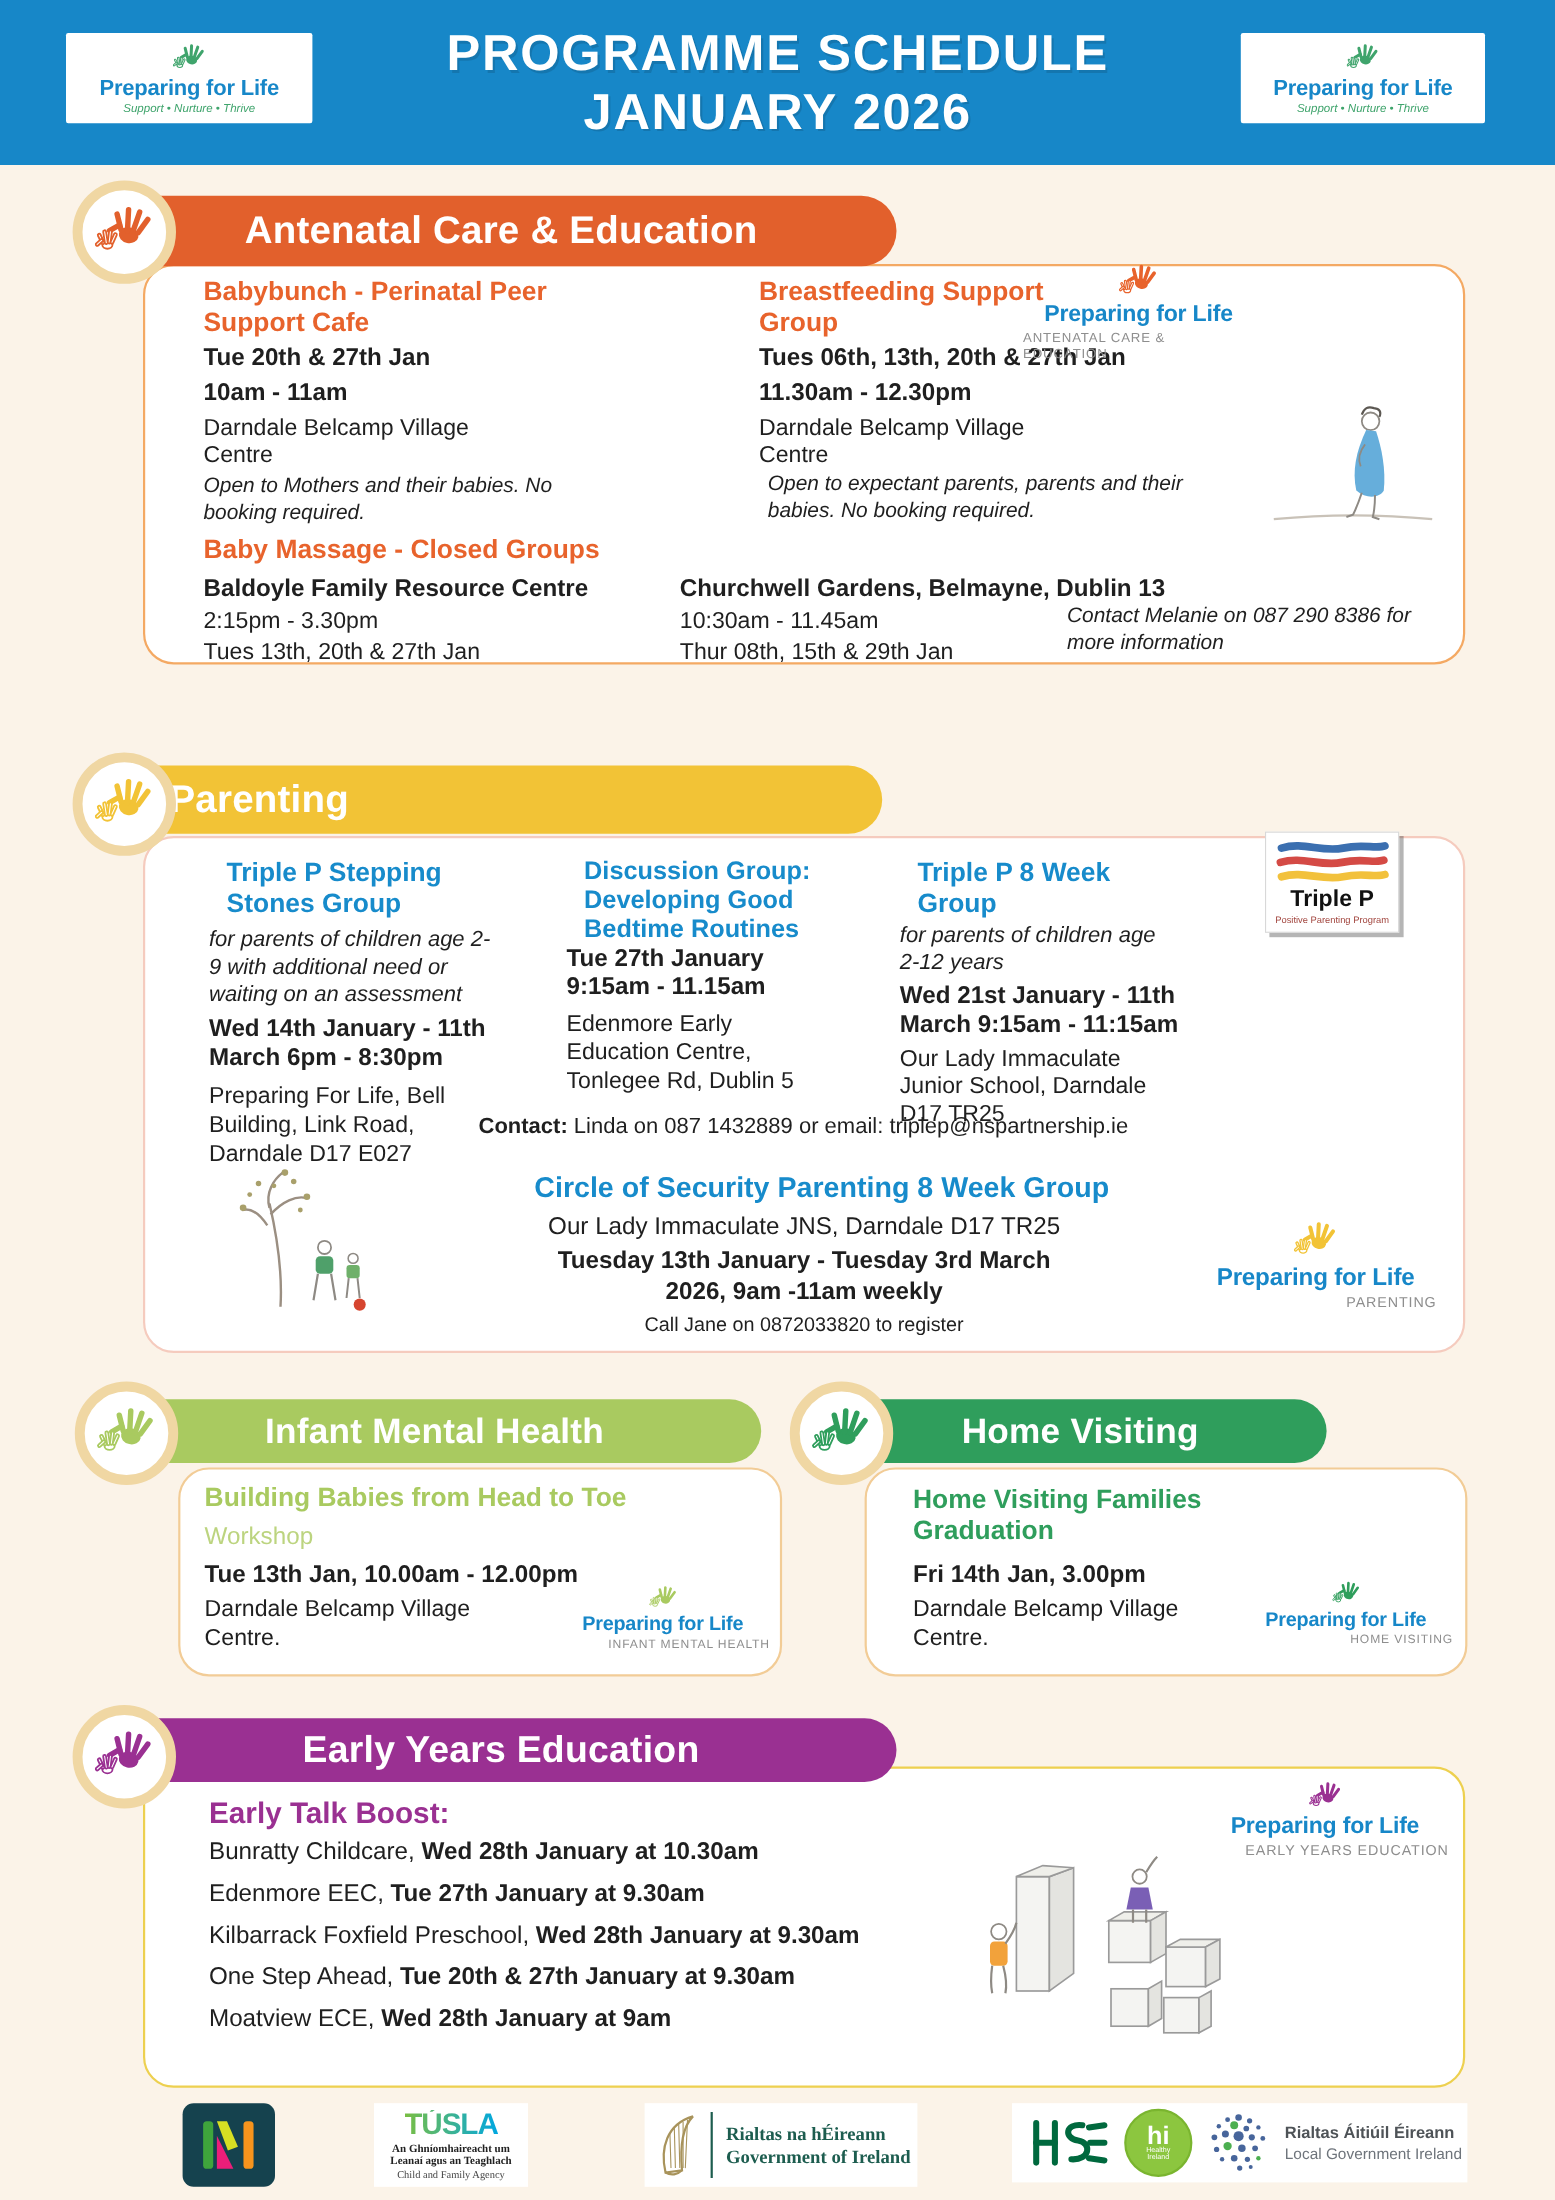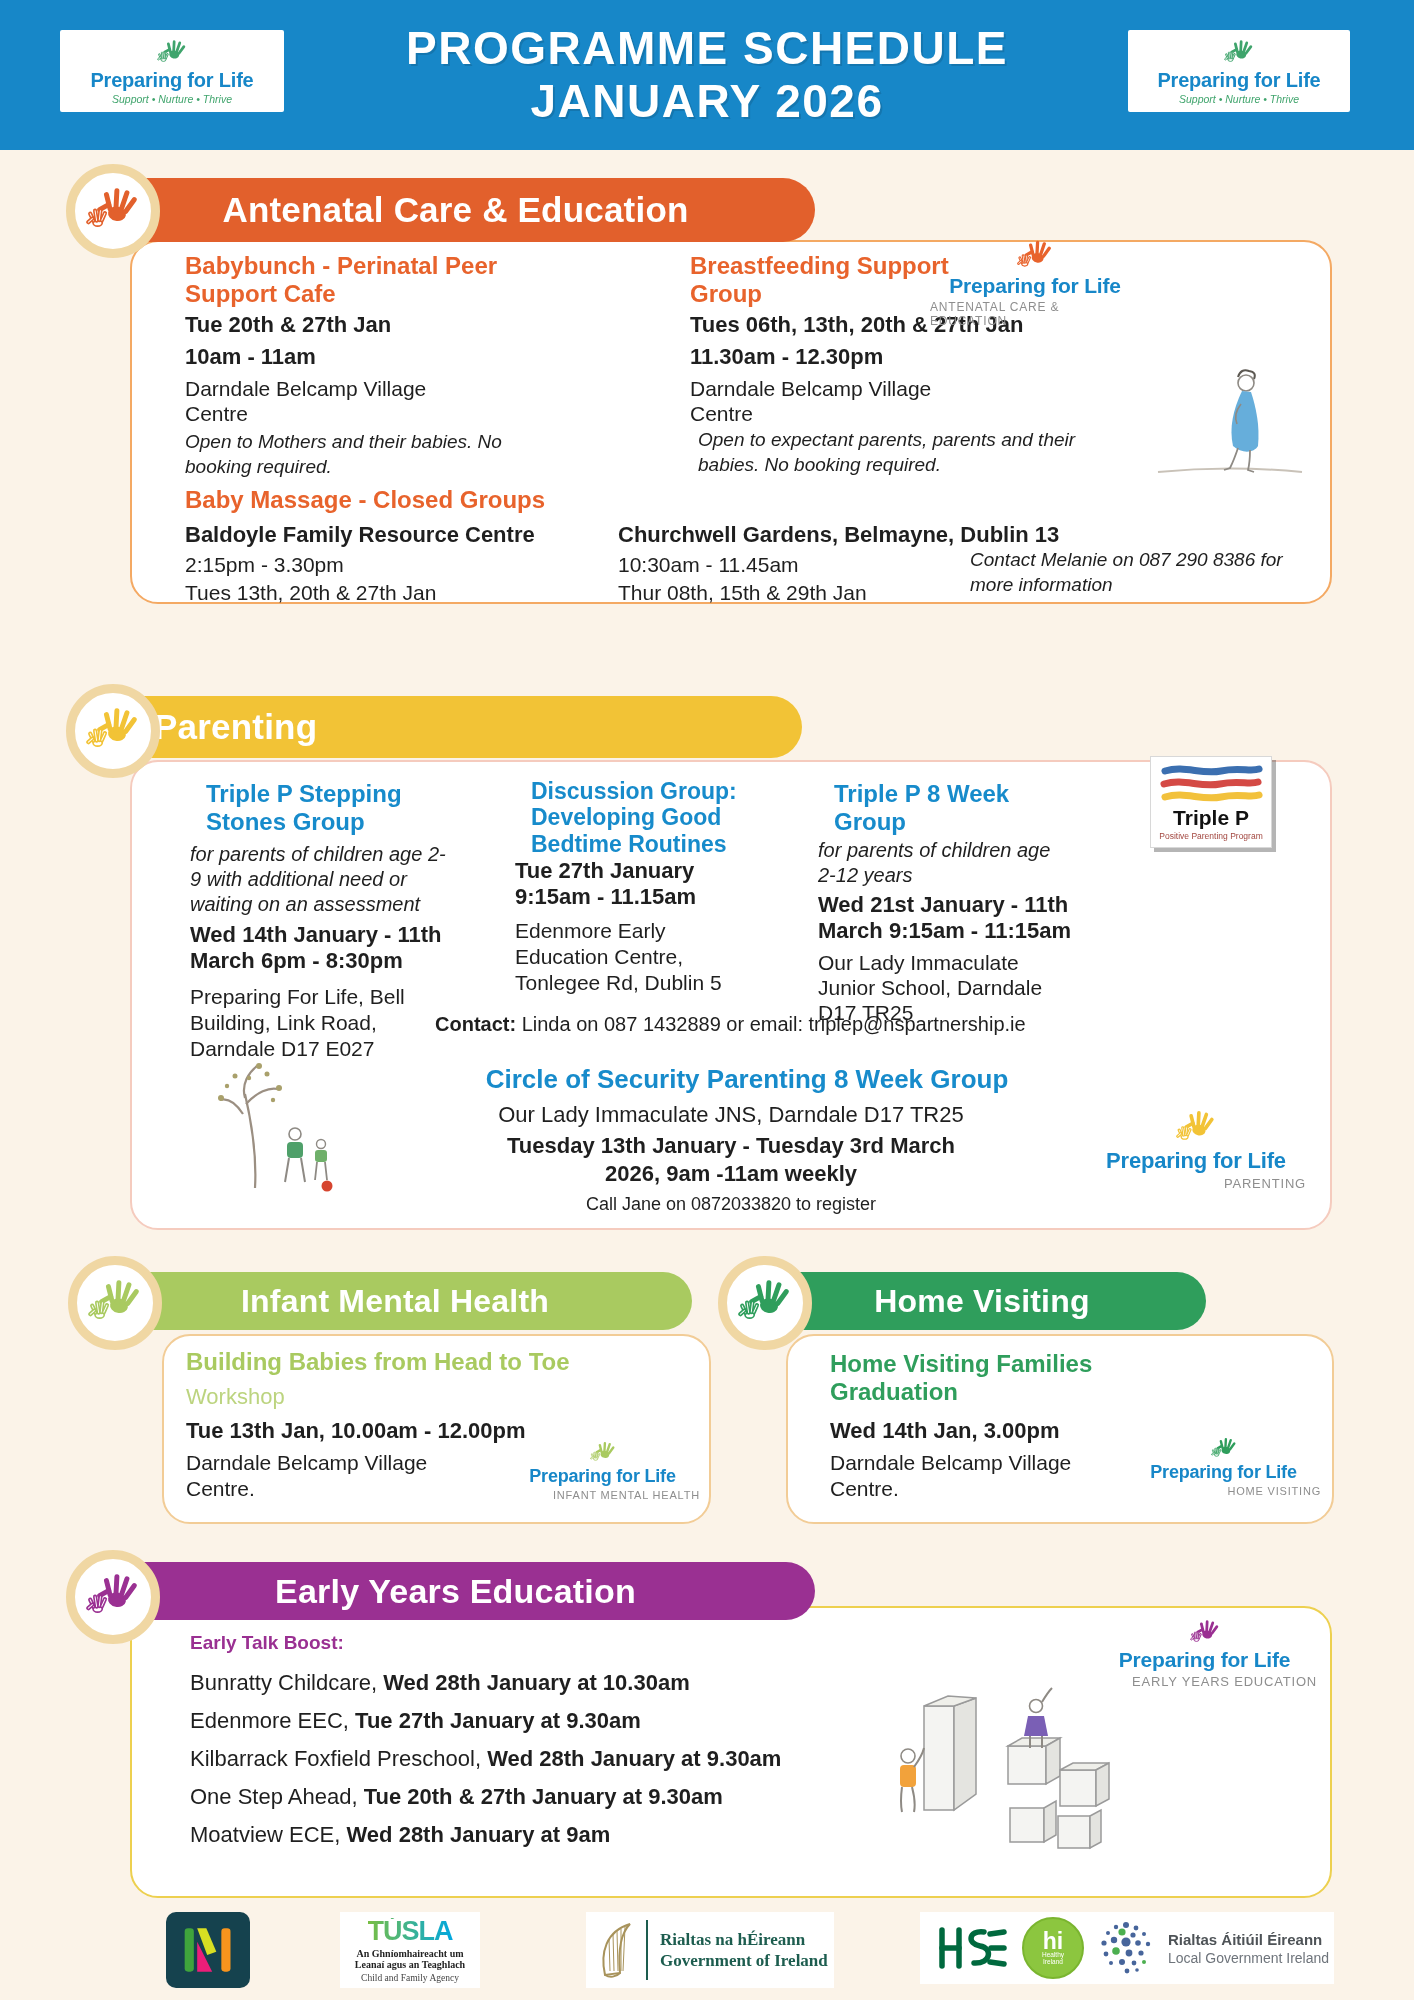--- a/index.html
+++ b/index.html
@@ -259,42 +259,42 @@
     <svg class="hands h54" style="color:#2F9E5C">
         <use href="#hands"></use>
       </svg>
   </div>
   <div class="pill" style="left:758px;top:1272px;width:448px;height:58px;background:#2F9E5C;font-size:32px;">
     <span>Home Visiting</span>
   </div>
   <div class="card" style="left:786px;top:1334px;width:544px;height:186px;border:2px solid #F2CC96;"></div>
 
   <div class="t b green" style="left:830px;top:1350px;width:320px;font-size:24px;line-height:1.16;">Home Visiting Families Graduation</div>
-  <div class="t b nw" style="left:830px;top:1418px;font-size:22px;">Wed 14th Jan, 3.00pm</div>
+  <div class="t b nw" style="left:830px;top:1418px;font-size:22px;">Fri 14th Jan, 3.00pm</div>
   <div class="t" style="left:830px;top:1450px;width:300px;font-size:21px;line-height:1.26;">Darndale Belcamp Village Centre.</div>
 
   <div class="pfl" style="left:1126px;top:1436px;width:195px;">
     <svg class="hands h26" style="color:#2F9E5C">
         <use href="#hands"></use>
       </svg>
     <div class="pfl-name" style="font-size:18px;">Preparing for Life</div>
     <div class="pfl-label" style="font-size:11px;">HOME VISITING</div>
   </div>
 
   <div class="badge" style="left:66px;top:1550px;">
     <svg class="hands h54" style="color:#9A3092">
         <use href="#hands"></use>
       </svg>
   </div>
   <div class="pill" style="left:96px;top:1562px;width:719px;height:58px;background:#9A3092;font-size:34px;">
     <span>Early Years Education</span>
   </div>
   <div class="card" style="left:130px;top:1606px;width:1198px;height:288px;border:2px solid #EDD04F;"></div>
 
-  <div class="t b purple" style="left:190px;top:1632px;font-size:19px;">Early Talk Boost:</div>
+  <div class="t b purple" style="left:190px;top:1632px;font-size:27px;">Early Talk Boost:</div>
   <div class="t nw" style="left:190px;top:1670px;font-size:22px;"><span>Bunratty Childcare, </span><b>Wed 28th January at 10.30am</b></div>
   <div class="t nw" style="left:190px;top:1708px;font-size:22px;"><span>Edenmore EEC, </span><b>Tue 27th January at 9.30am</b></div>
   <div class="t nw" style="left:190px;top:1746px;font-size:22px;"><span>Kilbarrack Foxfield Preschool, </span><b>Wed 28th January at 9.30am</b></div>
   <div class="t nw" style="left:190px;top:1784px;font-size:22px;"><span>One Step Ahead, </span><b>Tue 20th &amp; 27th January at 9.30am</b></div>
   <div class="t nw" style="left:190px;top:1822px;font-size:22px;"><span>Moatview ECE, </span><b>Wed 28th January at 9am</b></div>
 
   <div class="pfl" style="left:1092px;top:1618px;width:225px;">
     <svg class="hands h30" style="color:#9A3092">
         <use href="#hands"></use>
       </svg>

